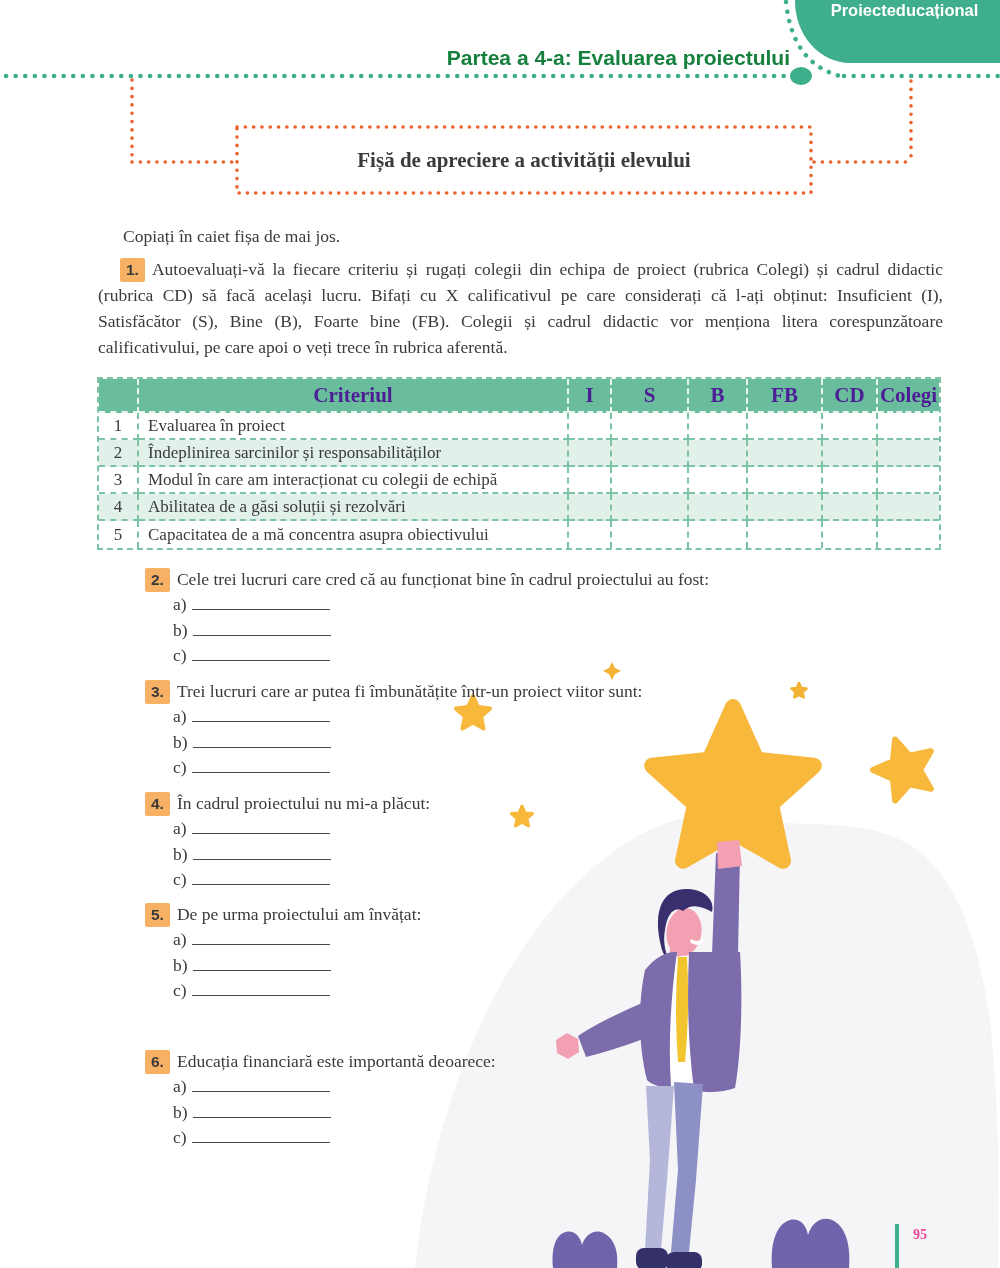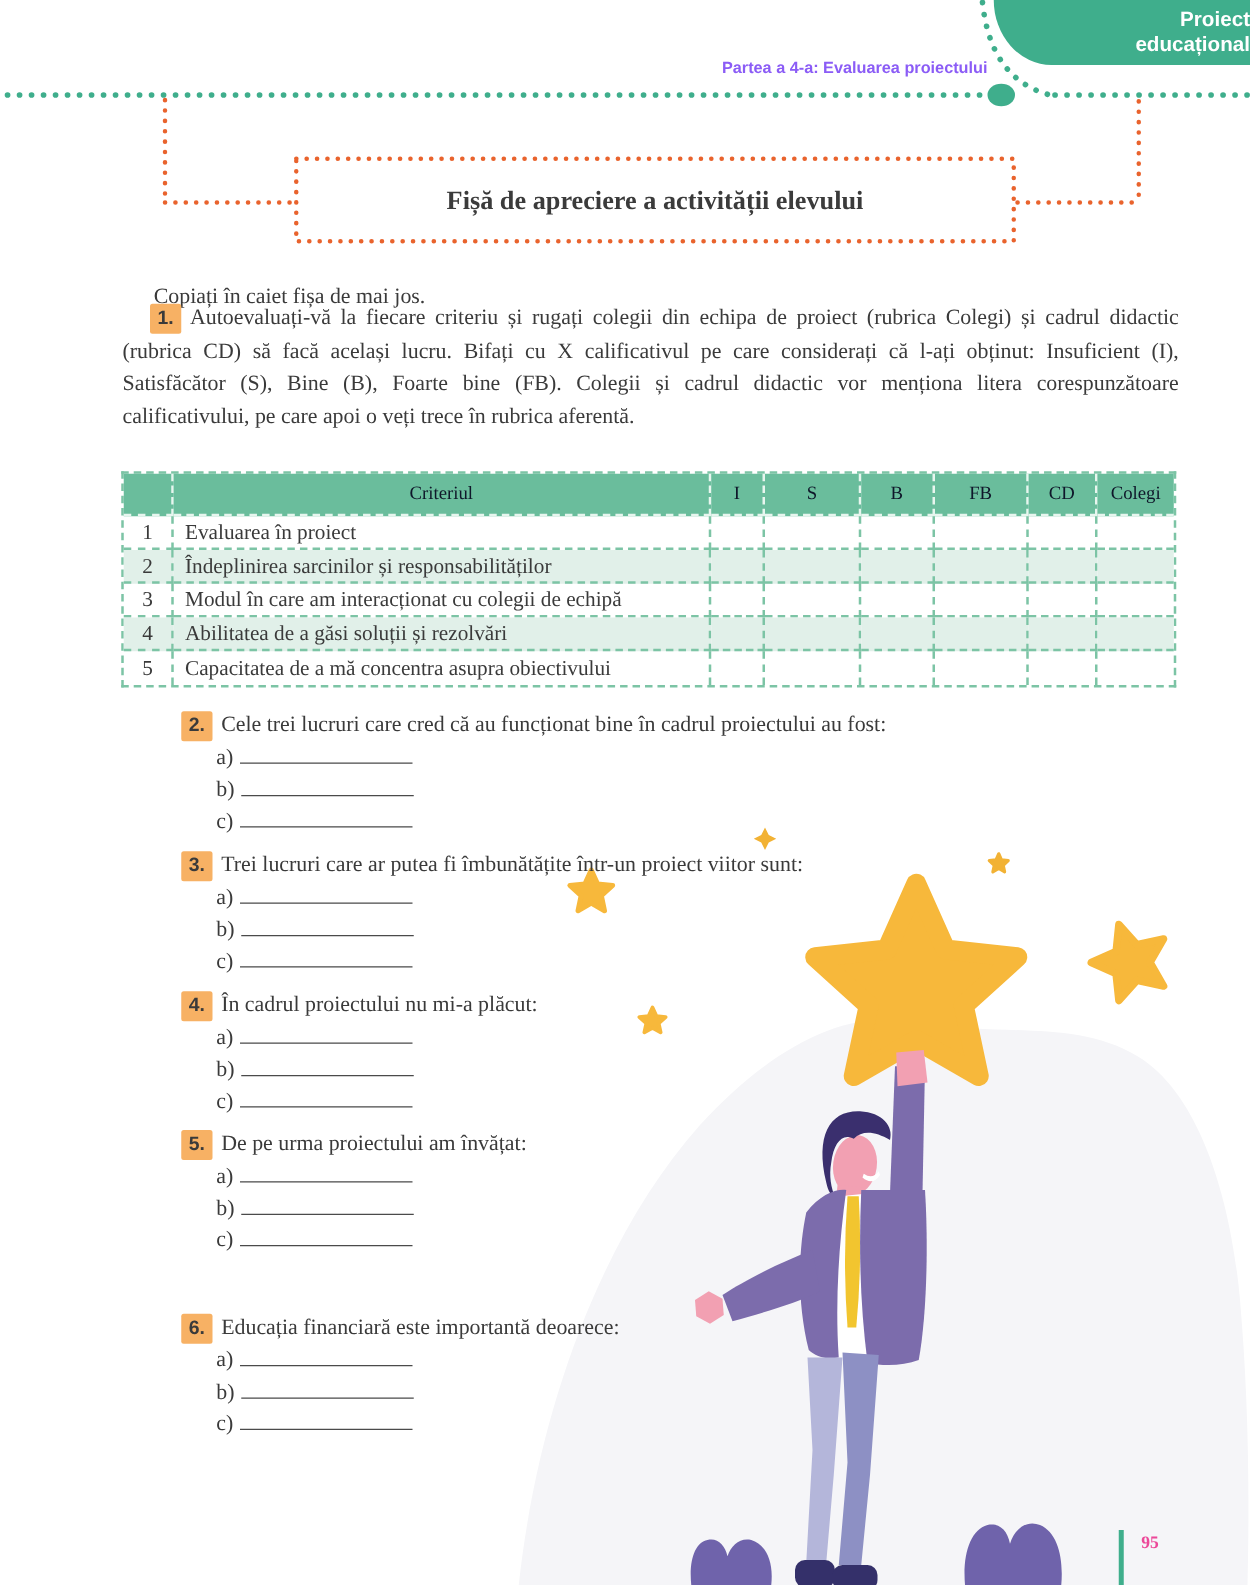--- a/index.html
+++ b/index.html
@@ -1,52 +1,52 @@
 <!DOCTYPE html>
 <html><head>
 <meta charset="utf-8">
 <style>
   html,body{margin:0;padding:0;background:#e8e8e8;}
   .page{position:relative;width:1000px;height:1268px;background:#ffffff;overflow:hidden;
         font-family:"Liberation Serif",serif;color:#3a3a3a;margin:0 auto;}
 
   
   .section-label{position:absolute;top:46px;left:370px;width:420px;text-align:right;
-    font-family:"Liberation Sans",sans-serif;font-weight:700;font-size:13px;color:#8b5cf6;z-index:3;}
-  .corner-badge{position:absolute;top:0;left:795px;width:205px;height:52px;background:#3FAE8C;
-    border-bottom-left-radius:55px 62px;display:flex;flex-direction:column;justify-content:center;
-    align-items:flex-end;box-sizing:border-box;padding-left:14px;color:#fff;z-index:3;
+    font-family:"Liberation Sans",sans-serif;font-weight:700;font-size:21px;color:#15803d;z-index:3;}
+  .corner-badge{position:absolute;top:0;left:795px;width:205px;height:63px;background:#3FAE8C;
+    border-bottom-left-radius:55px 62px;display:flex;flex-direction:row;justify-content:center;
+    align-items:flex-start;box-sizing:border-box;padding-left:14px;color:#fff;z-index:3;
     font-family:"Liberation Sans",sans-serif;font-weight:700;font-size:16.5px;line-height:20px;}
   .deco-svg{position:absolute;top:0;left:0;width:1000px;height:220px;z-index:2;}
 
   .title-box{position:absolute;left:237px;top:127px;width:574px;height:66px;display:flex;
     align-items:center;justify-content:center;font-family:Liberation Serif, serif;
     font-weight:700;font-size:21px;color:#3b3b3b;z-index:3;}
 
   .intro{position:absolute;left:123px;top:206px;font-size:17.5px;z-index:3;margin-top:20px;}
 
   .num-badge{display:inline-block;background:#F7B164;color:#3a3a3a;
     font-family:"Liberation Sans",sans-serif;font-weight:700;font-size:15.5px;line-height:22px;
     padding:1px 6px;border-radius:2px;}
 
-  .task1{position:absolute;left:98px;top:240px;width:845px;font-size:17.5px;line-height:26px;
+  .task1{position:absolute;left:98px;top:256px;width:845px;font-size:17.5px;line-height:26px;
     text-align:justify;z-index:3;}
   .task1 .num-badge{margin-left:22px;margin-right:7px;}
 
   
   .score-table{position:absolute;left:97px;top:377px;width:840px;display:grid;z-index:3;
     grid-template-columns:40px 430px 43px 77px 59px 75px 55px 61px;
     grid-template-rows:34px repeat(5,27px);
     border:2px dashed #7CC4A5;background:#fff;box-sizing:content-box;}
   .td{border-right:2px dashed #7CC4A5;border-bottom:2px dashed #7CC4A5;display:flex;
     align-items:center;font-size:17px;box-sizing:border-box;min-width:0;}
   .td:nth-child(8n){border-right:none;}
   .td:nth-child(n+41){border-bottom:none;}
-  .th{background:#6ABD9C;color:#0f172a;font-weight:400;justify-content:center;
-    border-right-color:#e8f6ef;border-bottom-color:#e8f6ef;font-size:15px;}
+  .th{background:#6ABD9C;color:#4c1d95;font-weight:700;justify-content:center;
+    border-right-color:#e8f6ef;border-bottom-color:#e8f6ef;font-size:21px;}
   .td:nth-child(n+17):nth-child(-n+24),
   .td:nth-child(n+33):nth-child(-n+40){background:#E1F0E9;}
   .c-num{justify-content:center;}
   .c-crit{padding-left:9px;white-space:nowrap;}
 
   
   .question{position:absolute;left:122px;width:700px;font-size:17.5px;line-height:26px;z-index:3;margin-left:23px;}
   .question .num-badge{margin-right:7px;}
   .blank-row{padding-left:28px;line-height:25.5px;}
   .blank-rule{display:inline-block;width:138px;border-bottom:1.6px solid #4a4a4a;height:13px;

